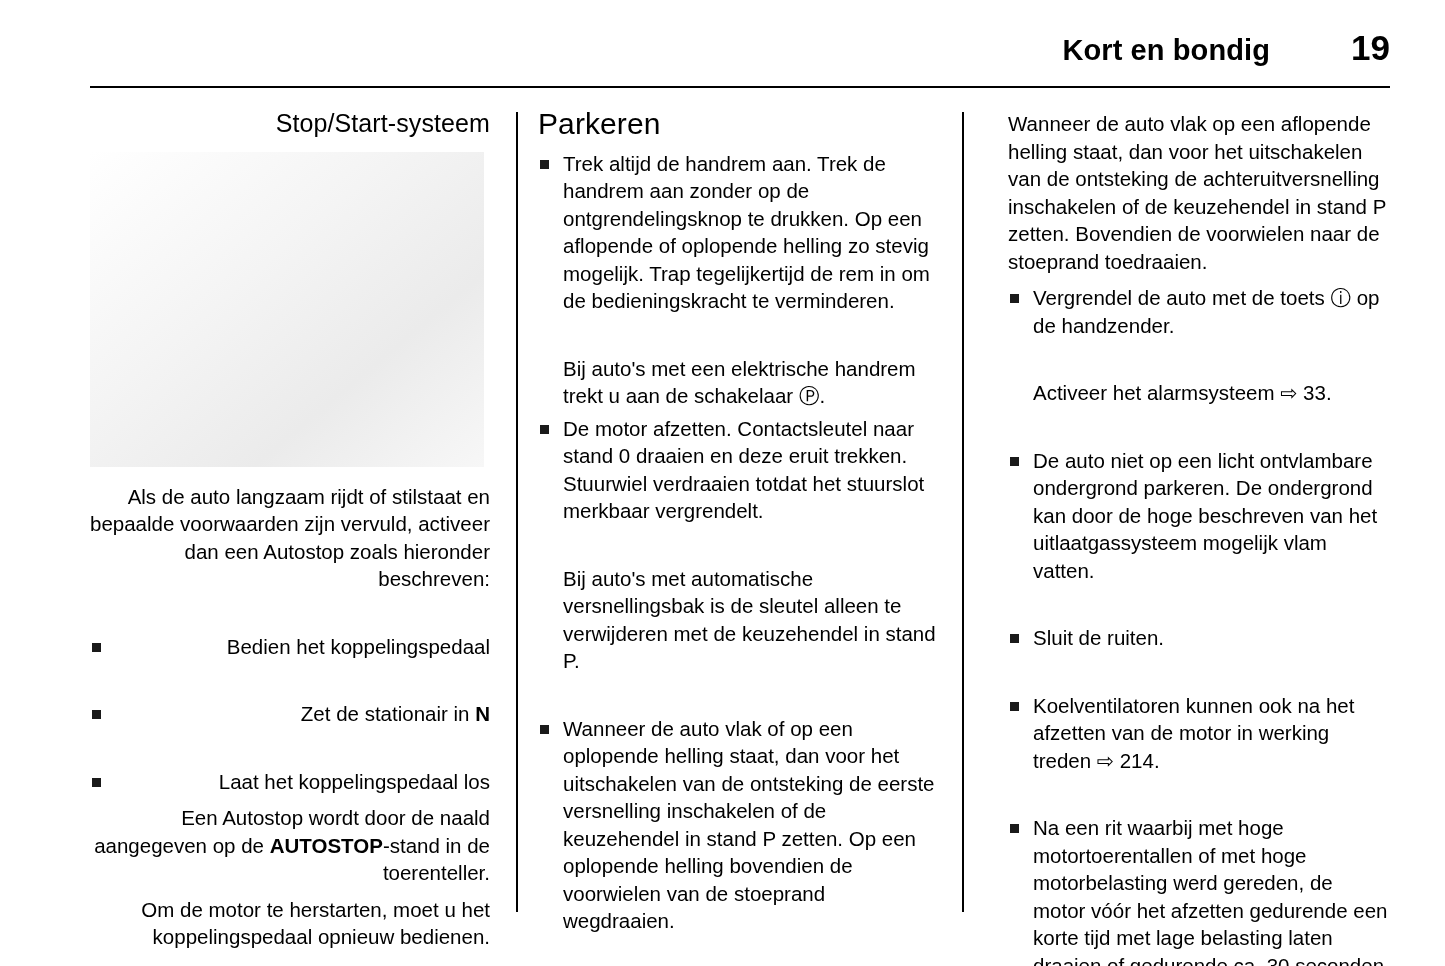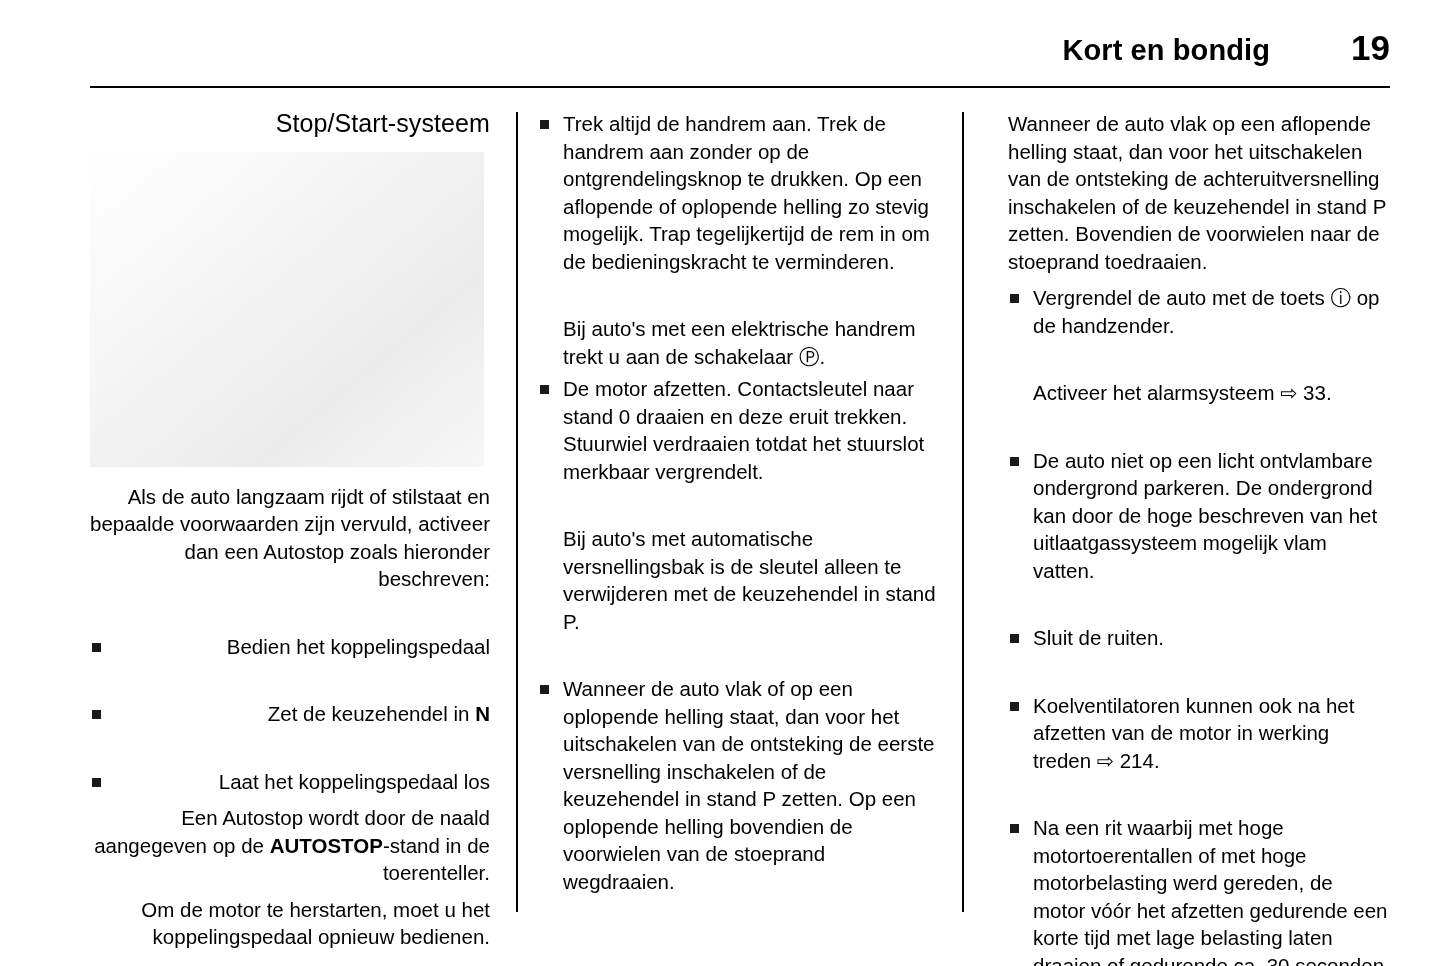--- a/index.html
+++ b/index.html
@@ -245,36 +245,37 @@
 
     <p class="para">Als de auto langzaam rijdt of stilstaat en bepaalde voorwaarden zijn vervuld, activeer dan een Autostop zoals hieronder beschreven:</p>
 
     <ul class="bullets">
       <li>
         <span class="marker"></span>
         <p>Bedien het koppelingspedaal</p>
       </li>
       <li>
         <span class="marker"></span>
-        <p><span>Zet de keuzehendel in </span><span class="b">N</span></p>
+        <p><span>Zet de stationair in </span><span class="b">N</span></p>
       </li>
       <li>
         <span class="marker"></span>
         <p>Laat het koppelingspedaal los</p>
       </li>
     </ul>
 
     <p class="para"><span>Een Autostop wordt door de naald aangegeven op de </span><span class="b">AUTOSTOP</span><span>-stand in de toerenteller.</span></p>
 
     <p class="para">Om de motor te herstarten, moet u het koppelingspedaal opnieuw bedienen.</p>
 
     <p class="para"><span>Stop/Start-systeem</span> <span class="ref-arrow">⇨</span> <span>158.</span></p>
   </div>
 
   <div class="col col-2">
+    <h2 class="sec-title big">Parkeren</h2>
 
     <ul class="bullets">
       <li>
         <span class="marker"></span>
         <p>Trek altijd de handrem aan. Trek de handrem aan zonder op de ontgrendelingsknop te drukken. Op een aflopende of oplopende helling zo stevig mogelijk. Trap tegelijkertijd de rem in om de bedieningskracht te verminderen.</p>
         <p>Bij auto's met een elektrische handrem trekt u aan de schakelaar Ⓟ.</p>
       </li>
       <li>
         <span class="marker"></span>
         <p>De motor afzetten. Contactsleutel naar stand 0 draaien en deze eruit trekken. Stuurwiel verdraaien totdat het stuurslot merkbaar vergrendelt.</p>

